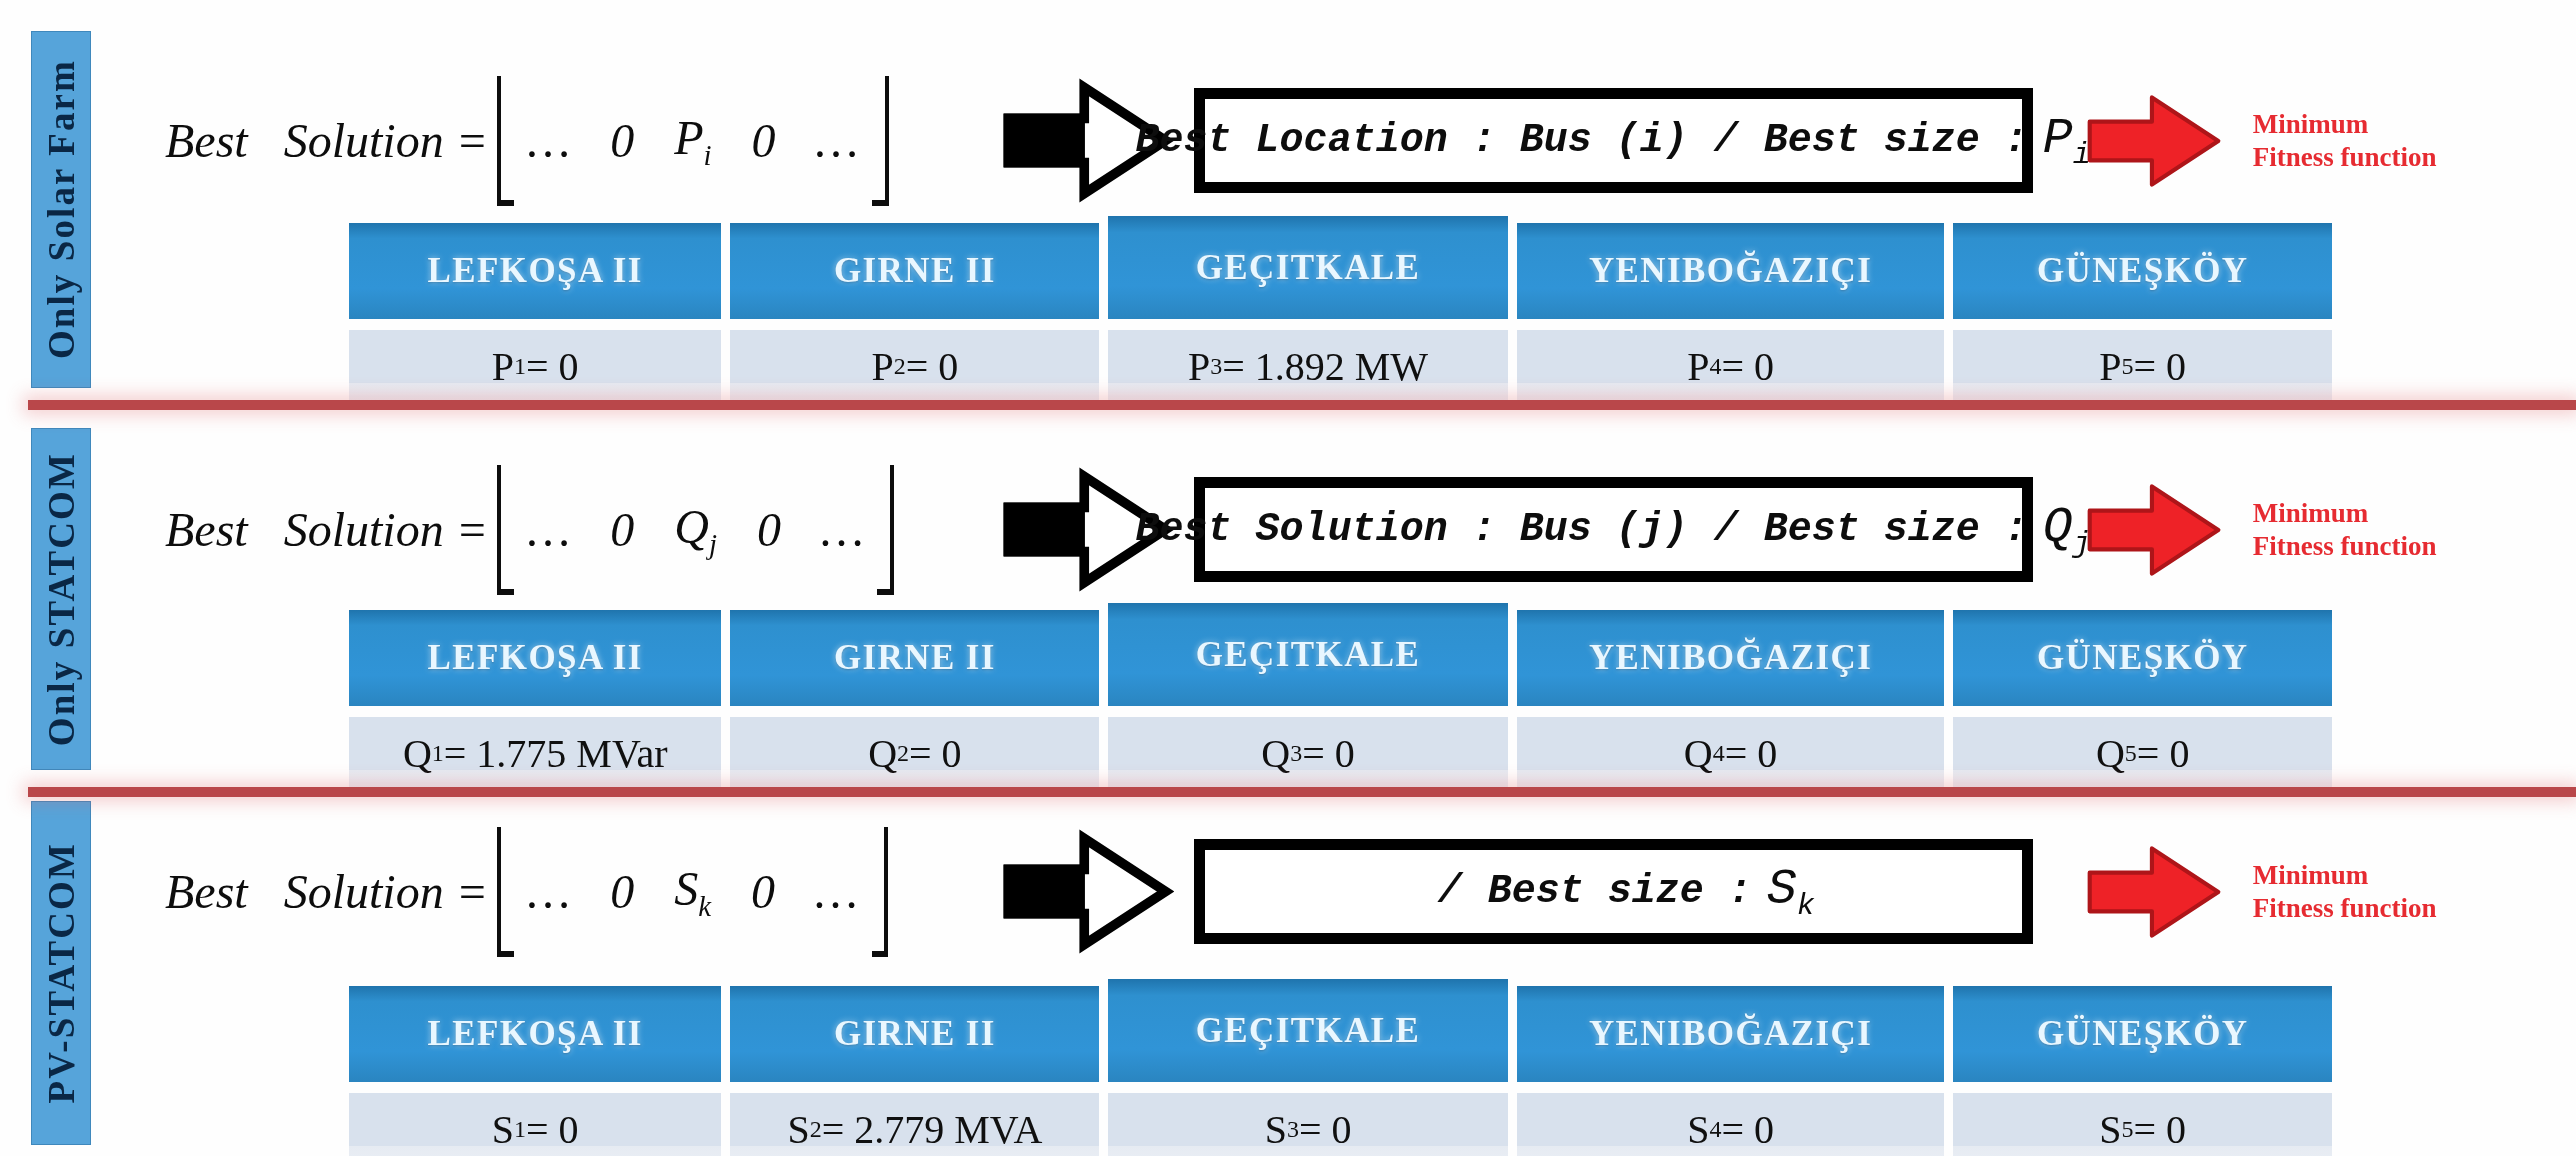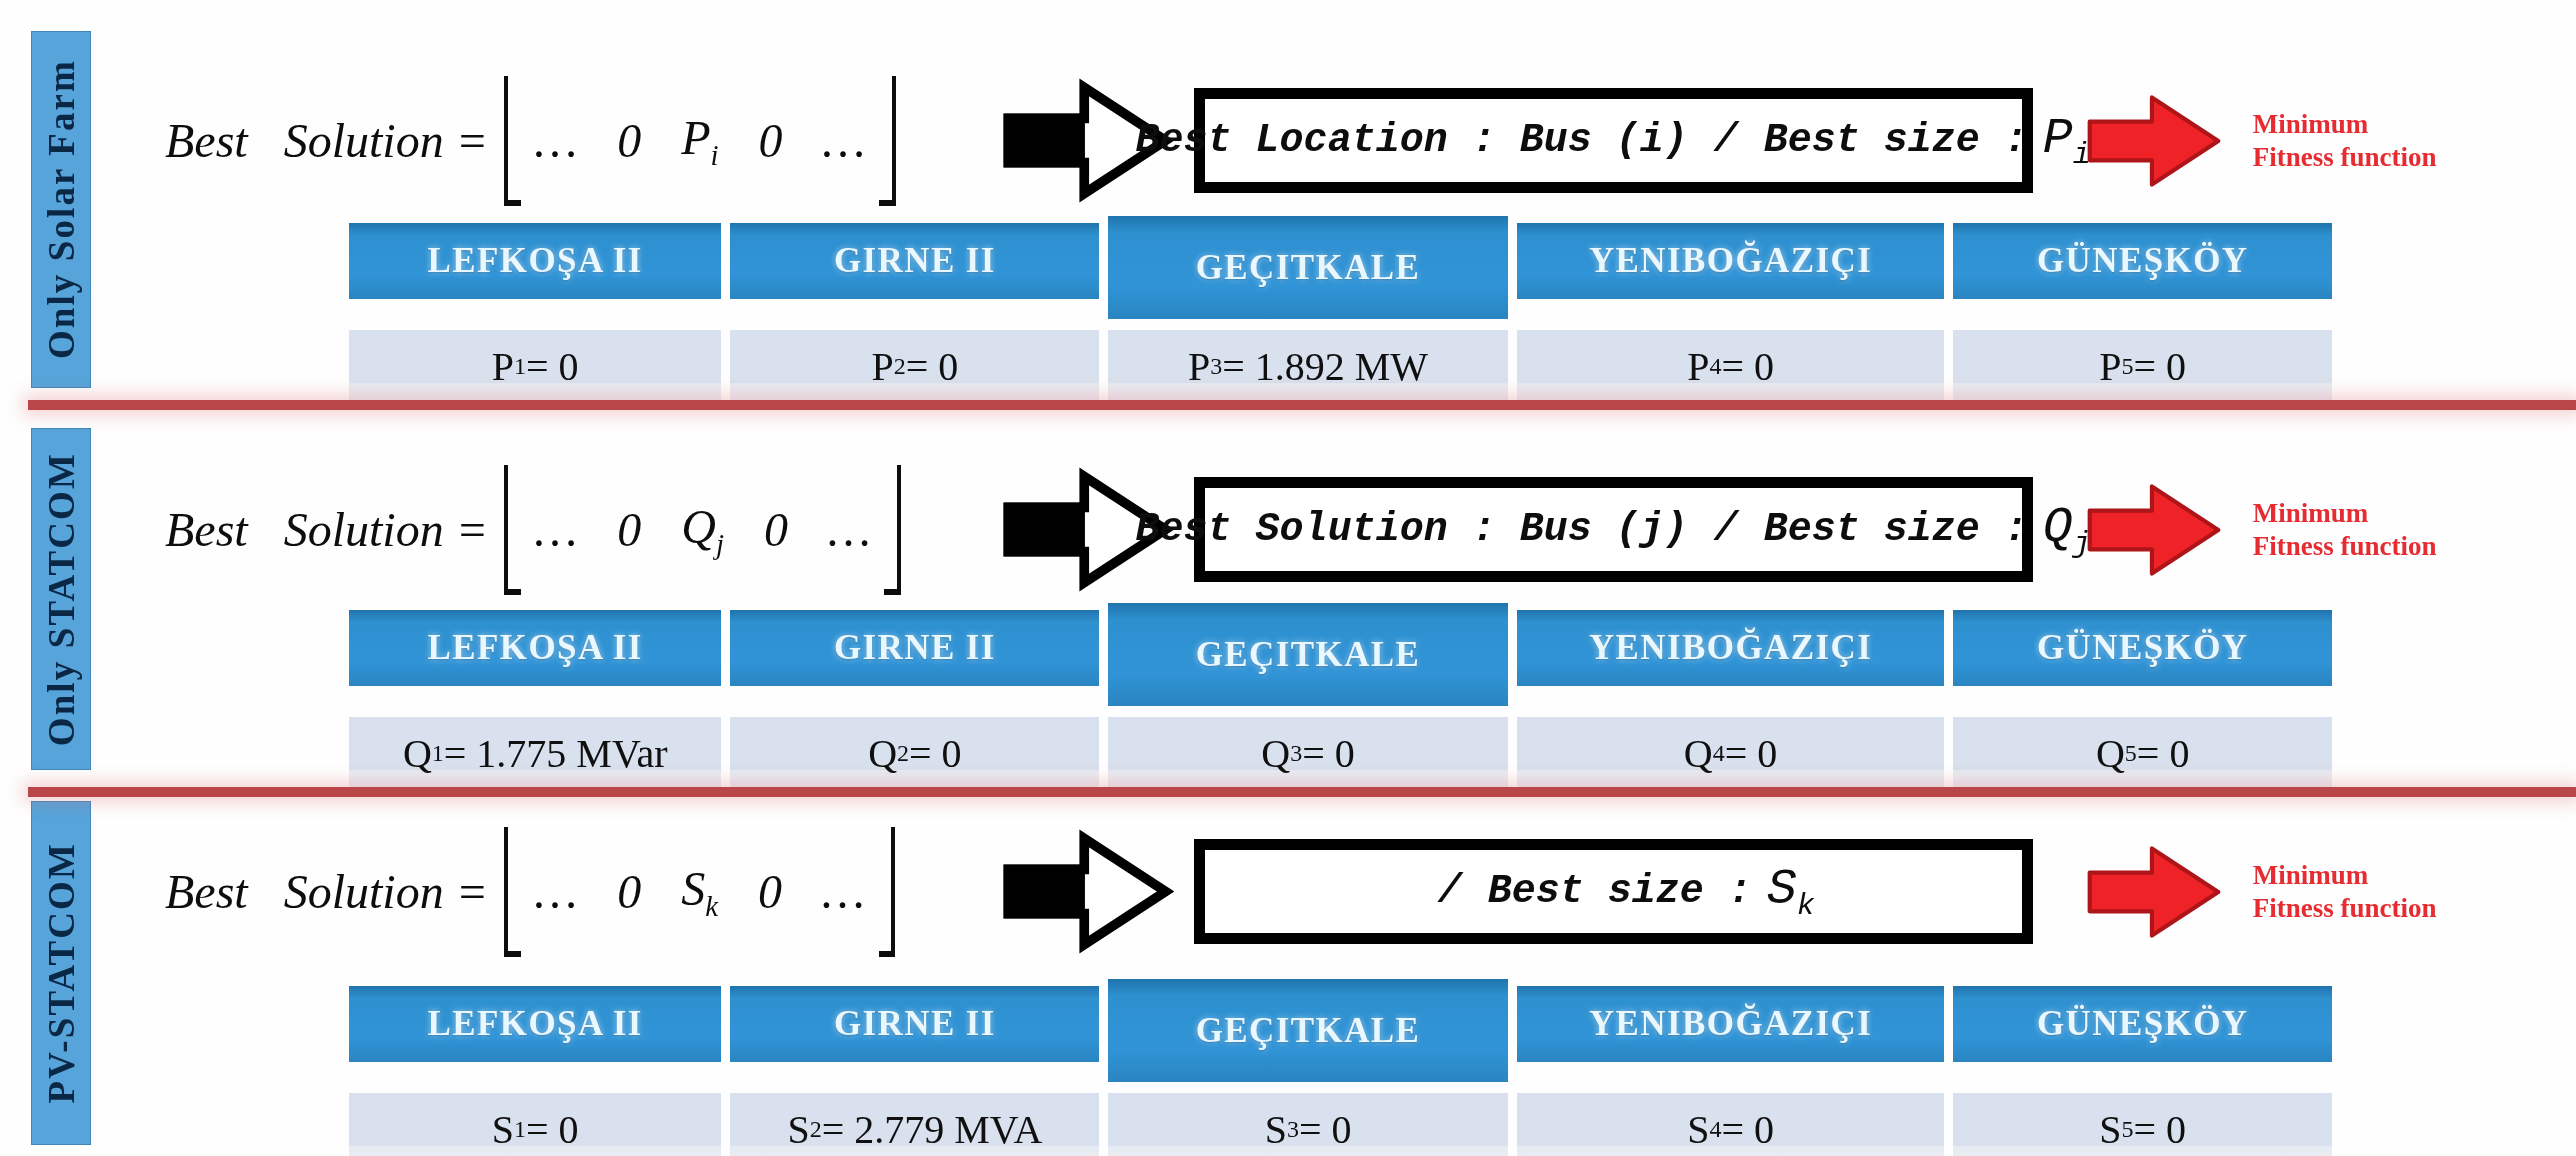--- a/index.html
+++ b/index.html
@@ -35,21 +35,21 @@
     display:flex;align-items:center;
   }
   .p1 .eq-row{top:66px}
   .p2 .eq-row{top:50px}
   .p3 .eq-row{top:26px}
 
   .equation{
     width:827px;flex:none;display:flex;align-items:center;
     font-style:italic;font-size:48px;color:#0d0d0d;
   }
-  .eq-lhs{white-space:pre;margin-right:16px;text-align:center;}
+  .eq-lhs{white-space:pre;margin-right:9px;text-align:center;}
   .bracket{display:inline-block;width:16.6px;height:130px;box-sizing:border-box;}
   .bracket.l{border-left:4.8px solid #0d0d0d;border-bottom:6.2px solid #0d0d0d;margin-right:4.2px;}
   .bracket.r{border-right:4.8px solid #0d0d0d;border-bottom:6.2px solid #0d0d0d;margin-left:4.2px;}
   .eq-items{display:flex;align-items:center;gap:40px;padding:0 9.7px;}
   .eq-sym sub, .rb-sym sub, .td sub{font-size:.6em;}
 
   .block-arrow{flex:none;margin-left:8.3px;}
   .result-box{
     flex:none;box-sizing:border-box;margin-left:19.4px;
     width:839px;height:105px;border:11px solid #000;background:#fff;
@@ -67,21 +67,21 @@
     white-space:nowrap;
   }
 
   
   .table{position:absolute;left:349px;width:1983px;}
   .p1 .table{top:223px}
   .p2 .table{top:205px}
   .p3 .table{top:195px}
   .thead,.tbody{display:flex;gap:9px;}
   .th{
-    height:76px;
+    height:96px;
     background:linear-gradient(180deg,#1f74ad 0%,var(--header-blue,#2e90cf) 16%,#3094d7 68%,#2a85c0 100%);
     color:#e9f7ff;font-weight:bold;font-size:35px;letter-spacing:1.4px;
     display:flex;align-items:center;justify-content:center;
     text-shadow:0 0 6.2px rgba(255,255,255,.55), 0 1.4px 2.1px rgba(8,60,100,.45);
     white-space:nowrap;
   }
   .th.raise{margin-top:-7px;height:103px;}
   .tbody{margin-top:11px;}
   .td{
     height:72px;

